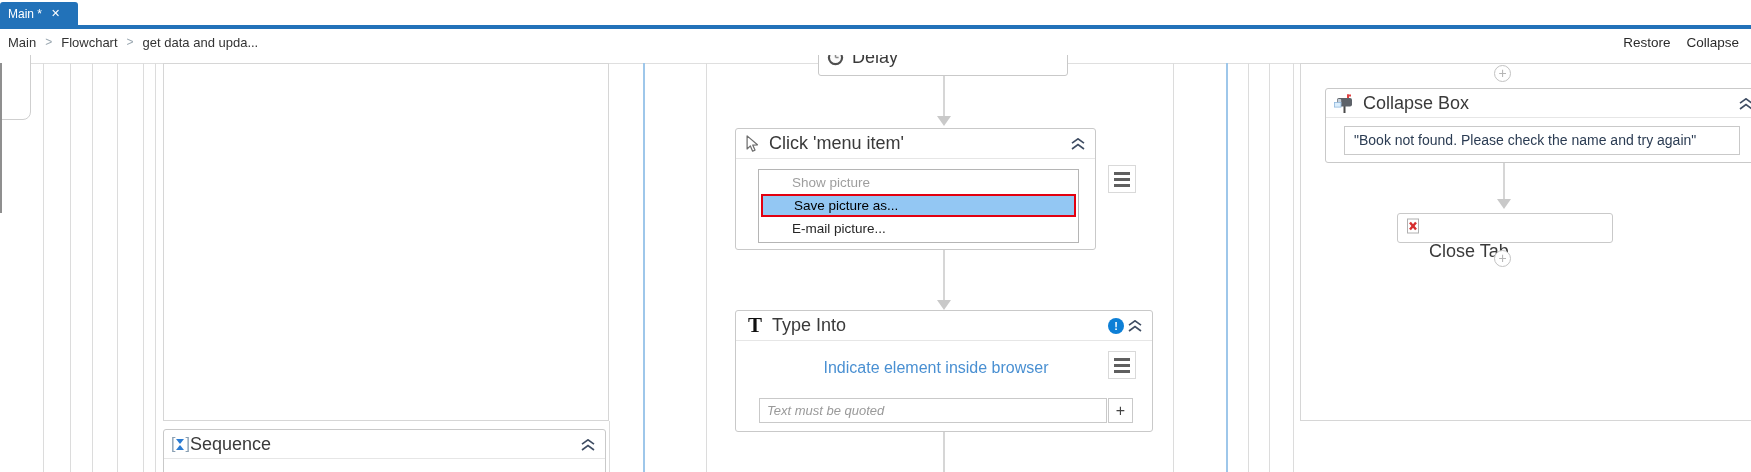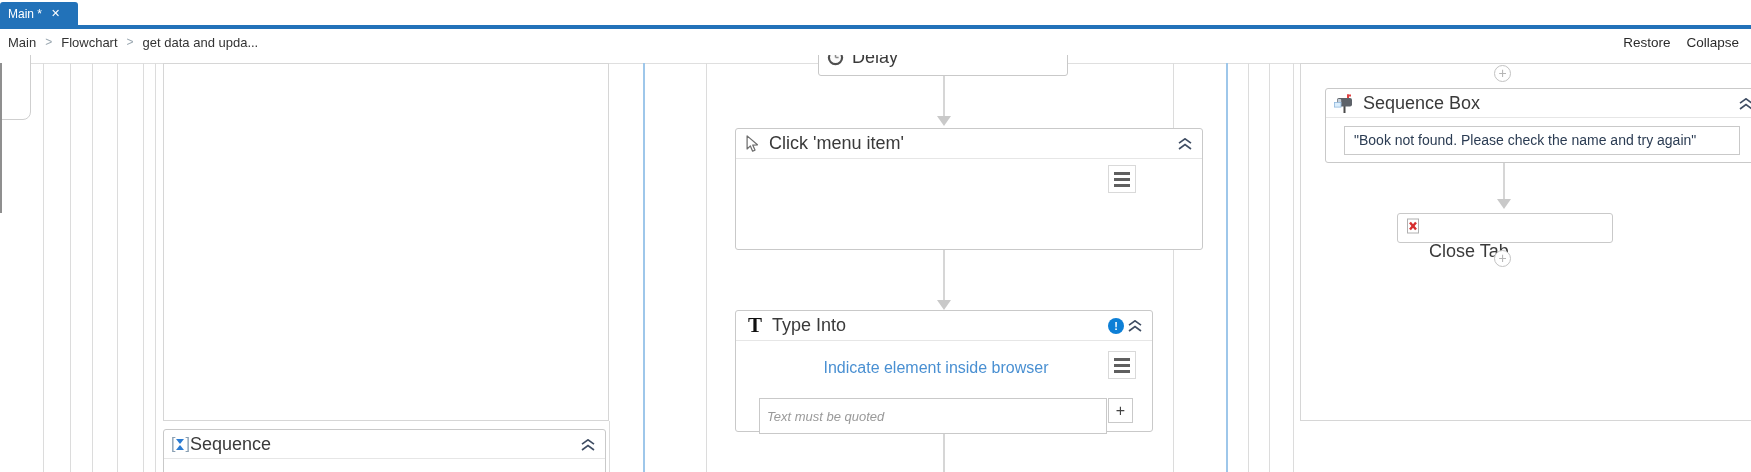--- a/index.html
+++ b/index.html
@@ -47,39 +47,39 @@
   .ahead { position:absolute; width:0; height:0; border-left:7px solid transparent;
     border-right:7px solid transparent; border-top:10px solid #c9c9c9; z-index:5; }
   .plus-circle { position:absolute; width:17px; height:17px; border:1px solid #c2c2c2; border-radius:50%;
     background:#fff; z-index:10; display:flex; align-items:center; justify-content:center; }
   .plus-circle span { color:#b5b5b5; font-size:14px; line-height:1; margin-top:-1px; }
   
   #delay-card { left:818px; top:38px; width:250px; height:38px; }
   #delay-card .card-header { height:100%; border-bottom:none; padding-left:8px; }
   #delay-card .card-title { margin-left:8px; }
   
-  #click-card { left:735px; top:128px; width:468px; height:122px; }
+  #click-card { left:735px; top:128px; width:361px; height:122px; }
   #click-card .card-header { padding-left:9px; }
   #click-card .card-title { margin-left:9px; }
   .shot { position:absolute; left:22px; top:40px; width:321px; height:74px; border:1px solid #b5b5b5; background:#fff; }
   .menu-row { position:absolute; left:0; width:100%; font-size:13.5px; line-height:23px; padding-left:33px; white-space:nowrap; }
   .menu-row.disabled { top:1px; height:23px; color:#9e9e9e; }
   .menu-row.selected { left:2px; width:315px; top:24px; height:23px; background:#93c7f3;
     border:2px solid #e3000f; color:#000; line-height:19px; padding-left:31px; }
   .menu-row.normal { top:47px; height:24px; color:#262626; }
   
   #typeinto-card { left:735px; top:310px; width:418px; height:122px; }
   #typeinto-card .card-header { padding-left:12px; }
   #typeinto-card .card-title { margin-left:10px; }
   .t-glyph { font-family:"Liberation Serif", serif; font-size:21px; font-weight:bold; color:#111; line-height:1; }
   .info-dot { position:absolute; left:372px; top:7px; width:16px; height:16px; border-radius:50%;
     background:#0d7fd6; color:#fff; font-size:11px; font-weight:bold; text-align:center; line-height:16px; }
   .indicate-link { position:absolute; left:40px; top:48px; width:320px; text-align:center;
     color:#4a90d2; font-size:16px; white-space:nowrap; }
-  .ti-input { position:absolute; left:23px; top:87px; width:348px; height:36px; border:1px solid #c9c9c9; background:#eab308; }
+  .ti-input { position:absolute; left:23px; top:87px; width:348px; height:25px; border:1px solid #c9c9c9; background:#eab308; }
   .ti-input input { width:100%; height:100%; border:none; outline:none; padding:0 7px;
     font-family:"Liberation Sans", sans-serif; font-size:13px; font-style:italic; color:#555; }
   .ti-input input::placeholder { color:#9a9a9a; font-style:italic; }
   .ti-plus { position:absolute; left:372px; top:87px; width:25px; height:25px; border:1px solid #c9c9c9;
     background:#fff; text-align:center; line-height:23px; font-size:16px; color:#444; }
   
   #msgbox-card { left:1325px; top:88px; width:440px; height:75px; }
   #msgbox-card .card-header { height:29px; padding-left:8px; }
   #msgbox-card .card-title { margin-left:8px; }
   #msgbox-card .chev { right:auto; left:413px; }
@@ -167,20 +167,25 @@
         </svg>
       </span>
       <span class="card-title">Click 'menu item'</span>
       <span class="chev">
         <svg width="14" height="12" viewBox="0 0 14 12">
           <polyline points="1,5.2 7,0.8 13,5.2" fill="none" stroke="#3f4d63" stroke-width="1.6"></polyline>
           <polyline points="1,11 7,6.6 13,11" fill="none" stroke="#3f4d63" stroke-width="1.6"></polyline>
         </svg>
       </span>
     </div>
+    <div class="shot">
+      <div class="menu-row disabled">Show picture</div>
+      <div class="menu-row selected">Save picture as...</div>
+      <div class="menu-row normal">E-mail picture...</div>
+    </div>
     <div class="hamb" style="left:372px; top:36px">
       <i></i>
         <i></i>
         <i></i>
     </div>
   </div>
   <div class="stem" style="left:943px; top:250px; height:50px"></div>
   <div class="ahead" style="left:937px; top:300px"></div>
 
   <div class="card" id="typeinto-card">
@@ -217,21 +222,21 @@
       <span class="icon-box">
         <svg width="21" height="21" viewBox="0 0 21 21">
           <rect x="9.5" y="12" width="2" height="8" fill="#4a4a4a"></rect>
           <rect x="13" y="1.5" width="2" height="5" fill="#e04343"></rect>
           <rect x="13" y="1.5" width="4" height="2" fill="#e04343"></rect>
           <rect x="3" y="5" width="15" height="8.5" rx="2" fill="#5d6269"></rect>
           <rect x="3.6" y="6" width="3.6" height="6.4" rx="1" fill="#c6d0da"></rect>
           <rect x="0.5" y="9.5" width="6.5" height="4.6" fill="#dceefc" stroke="#8fb7dd" stroke-width="0.8"></rect>
         </svg>
       </span>
-      <span class="card-title">Sequence Box</span>
+      <span class="card-title">Collapse Box</span>
       <span class="chev">
         <svg width="14" height="12" viewBox="0 0 14 12">
           <polyline points="1,5.2 7,0.8 13,5.2" fill="none" stroke="#3f4d63" stroke-width="1.6"></polyline>
           <polyline points="1,11 7,6.6 13,11" fill="none" stroke="#3f4d63" stroke-width="1.6"></polyline>
         </svg>
       </span>
     </div>
     <div class="msg-value">"Book not found. Please check the name and try again"</div>
   </div>
   <div class="stem" style="left:1503px; top:163px; height:36px"></div>

